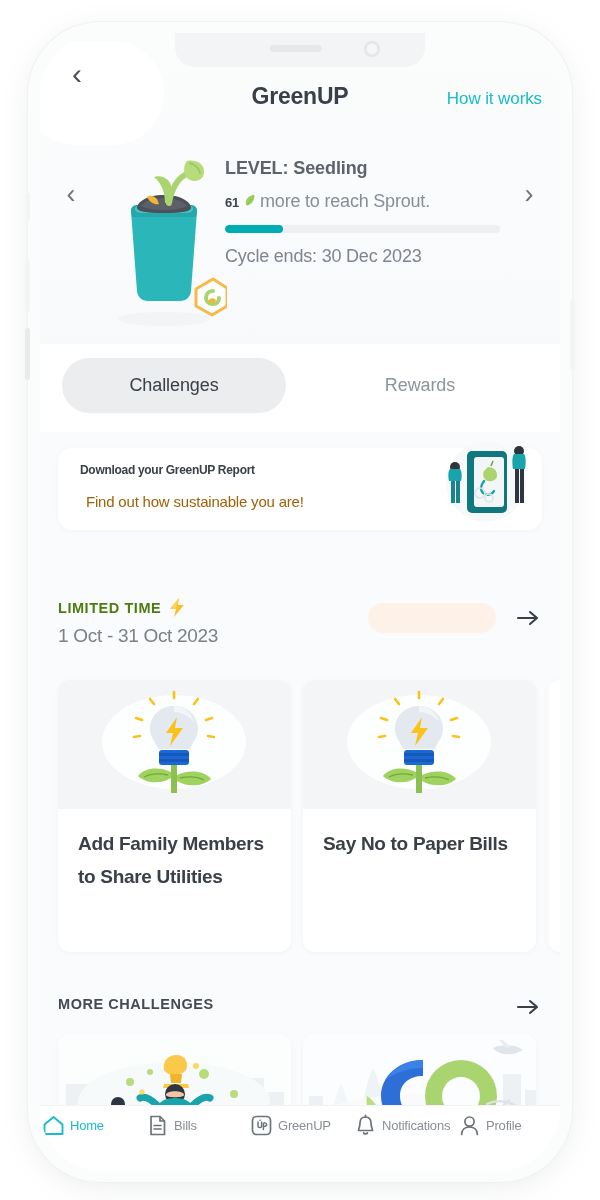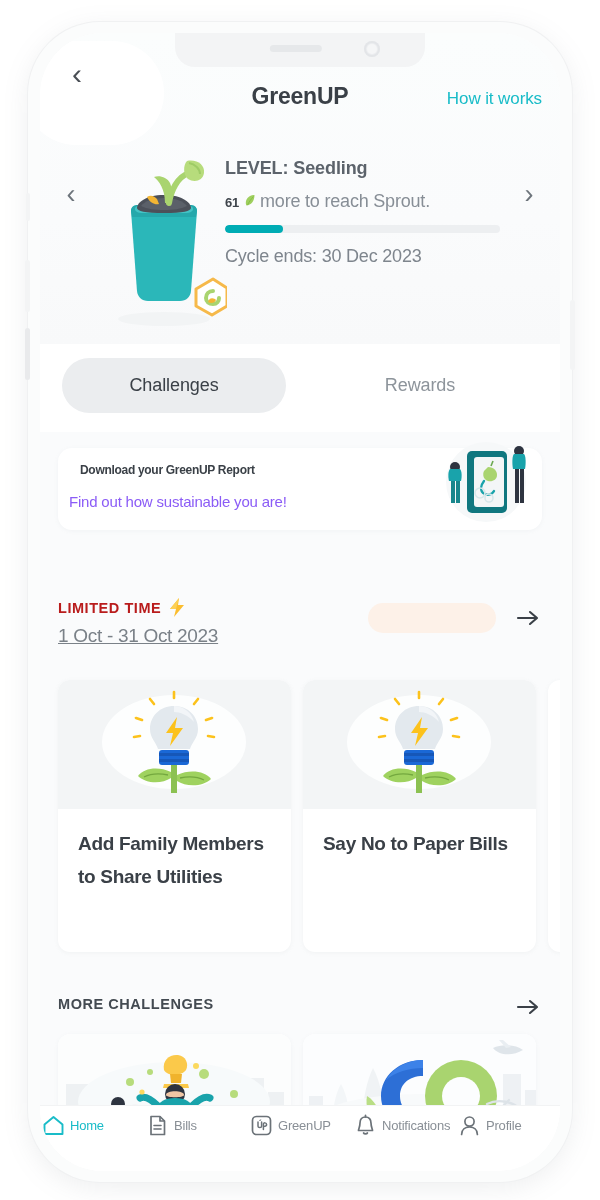--- a/index.html
+++ b/index.html
@@ -81,30 +81,30 @@
 
   
   #content{ position:absolute; left:0; top:399px; width:520px; height:673px;
     background:#fafbfc; }
 
   #report-card{ position:absolute; left:18px; top:16px; width:484px; height:82px;
     background:#ffffff; border-radius:14px;
     box-shadow:0 1px 4px rgba(140,150,160,.08); }
   #report-title{ position:absolute; left:22px; top:15px; font-size:12px;
     font-weight:bold; color:#3a4047; letter-spacing:-.3px; }
-  #report-sub{ position:absolute; left:11px; top:45px; font-size:15px;
-    color:#8b5cf6; letter-spacing:-.2px; }
+  #report-sub{ position:absolute; left:28px; top:45px; font-size:15px;
+    color:#a16207; letter-spacing:-.2px; }
   #report-illus{ position:absolute; right:6px; top:-11px; width:100px; height:90px; }
 
   
   #lt-head{ position:absolute; left:18px; top:165px; width:484px; height:66px; }
   #lt-label{ position:absolute; left:0; top:0; font-size:14.5px; font-weight:bold;
-    color:#b91c1c; letter-spacing:.55px; display:flex; align-items:center; gap:7px; }
+    color:#4d7c0f; letter-spacing:.55px; display:flex; align-items:center; gap:7px; }
   #lt-dates{ position:absolute; left:0; top:28px; font-size:19px; color:#7a8188;
-    letter-spacing:-.3px;text-decoration:underline; }
+    letter-spacing:-.3px; }
   #lt-pill{ position:absolute; right:46px; top:6px; width:128px; height:30px;
     border-radius:16px; background:#fdf1e8; }
   #lt-arrow{ position:absolute; right:0px; top:8px; width:28px; height:26px; }
 
   
   .ch-card{ position:absolute; top:248px; width:233px; height:272px;
     border-radius:12px; background:#ffffff; overflow:hidden;
     box-shadow:0 1px 4px rgba(140,150,160,.09); }
   #ch-card-0{ left:18px; }
   #ch-card-1{ left:263px; }

